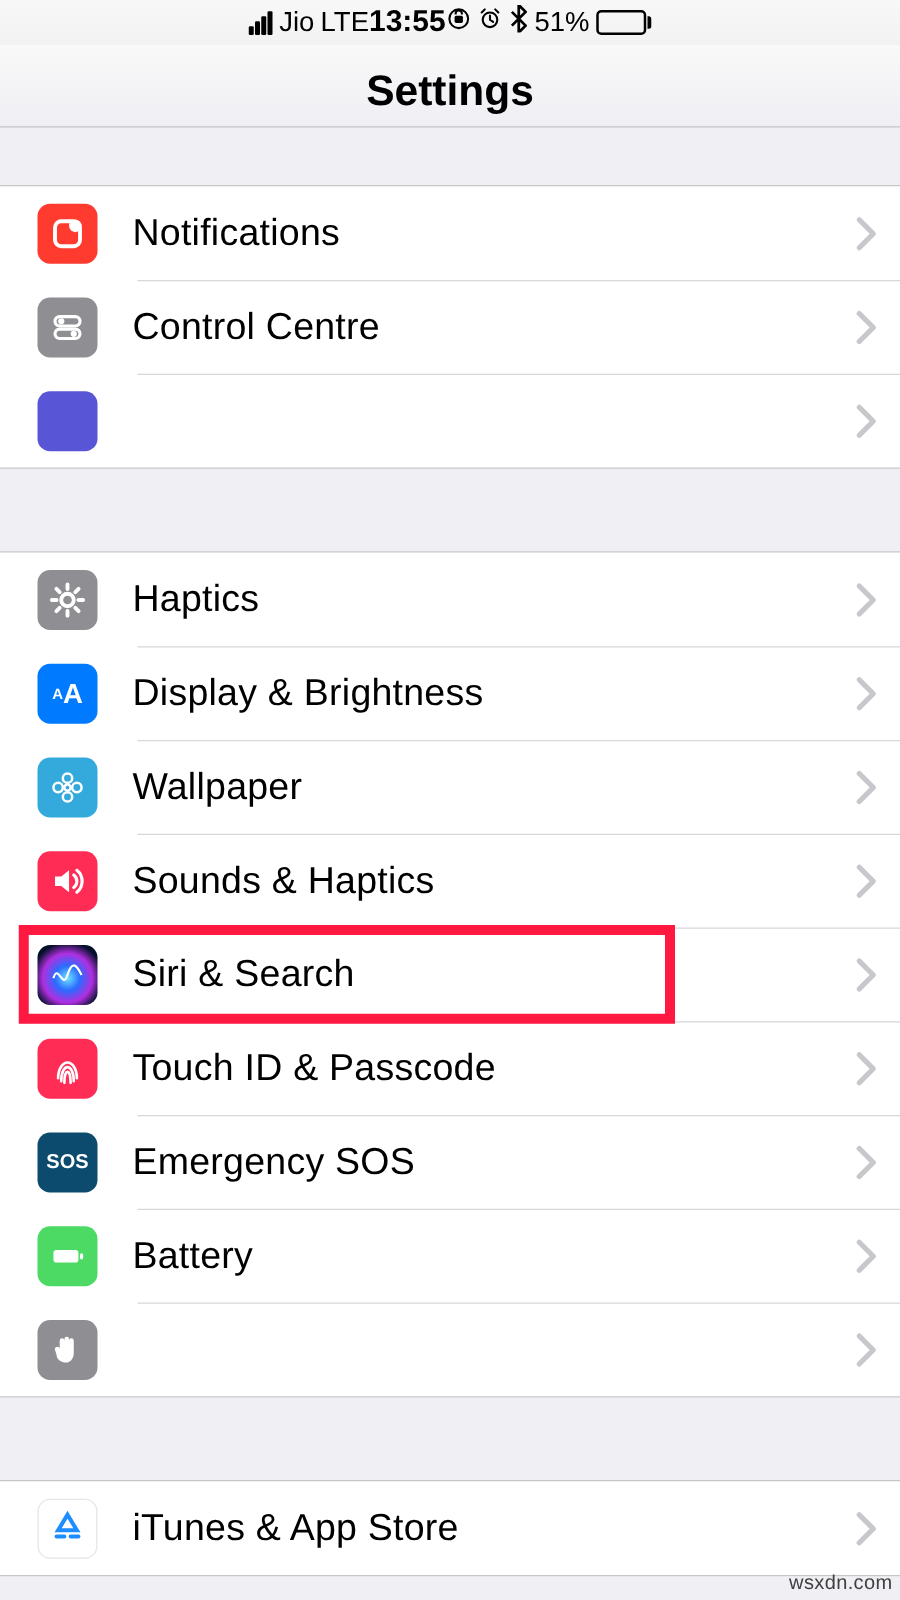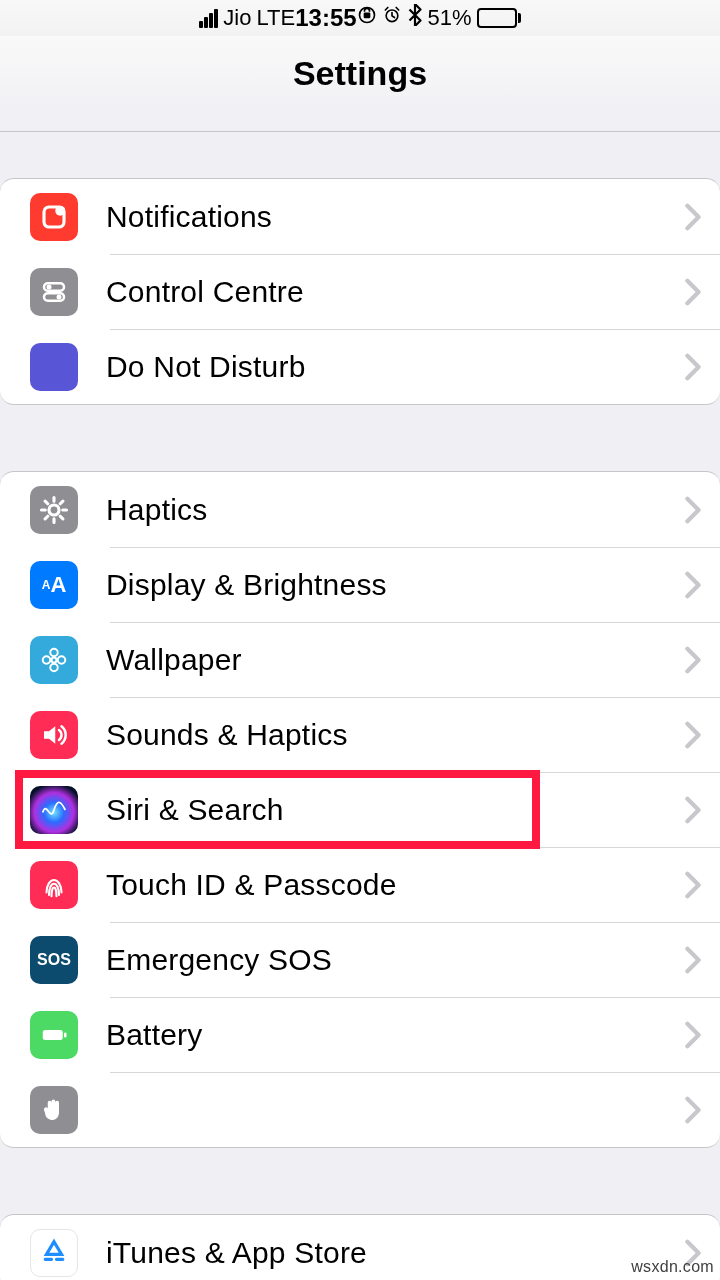--- a/index.html
+++ b/index.html
@@ -31,30 +31,29 @@
   .signal-bars span:nth-child(3){height:15px}
   .signal-bars span:nth-child(4){height:19px}
   .battery { display:inline-flex; align-items:center; }
   .battery-body { width:40px; height:20px; border:2px solid #000; border-radius:4px; position:relative; }
   .battery-fill { height:100%; width:55%; background:#000; }
   .battery-tip { width:3px; height:10px; background:#000; margin-left:1px; border-radius:0 2px 2px 0;}
   .nav-header {
     background: linear-gradient(180deg,#f9f9f9,#efeff4);
     border-bottom:1px solid #c6c6c8;
     text-align:center;
-    padding: 18px 0 38px;
+    padding: 18px 0 8px;
   }
   .nav-title { font-size:34px; font-weight:700; }
   .spacer { height:46px; }
   .spacer-lg { height:66px; }
   .group {
     background:#fff;
     border-top:1px solid #c6c6c8;
     border-bottom:1px solid #c6c6c8;
-    border-radius:14px;
   }
   .row {
     display:flex;
     align-items:center;
     min-height:75px;
     padding: 8px 18px 8px 30px;
     position:relative;
   }
   .row + .row::before, .row.first-partial::before {
     content:"";
@@ -186,21 +185,20 @@
         </svg>
       </span>
   </div>
 
   <div class="row">
     <div class="icon bg-indigo">
       <svg viewBox="0 0 24 24">
           <path d="M15 3a9 9 0 100 18 7 7 0 010-18z" fill="#fff"></path>
         </svg>
     </div>
-    <div class="label">Do Not Disturb</div>
     <span class="chevron">
         <svg width="18" height="28" viewBox="0 0 12 20">
           <path d="M2 2l8 8-8 8" fill="none" stroke="currentColor" stroke-width="3" stroke-linecap="round" stroke-linejoin="round"></path>
         </svg>
       </span>
   </div>
 </div>
 
 <div class="spacer-lg"></div>
 

